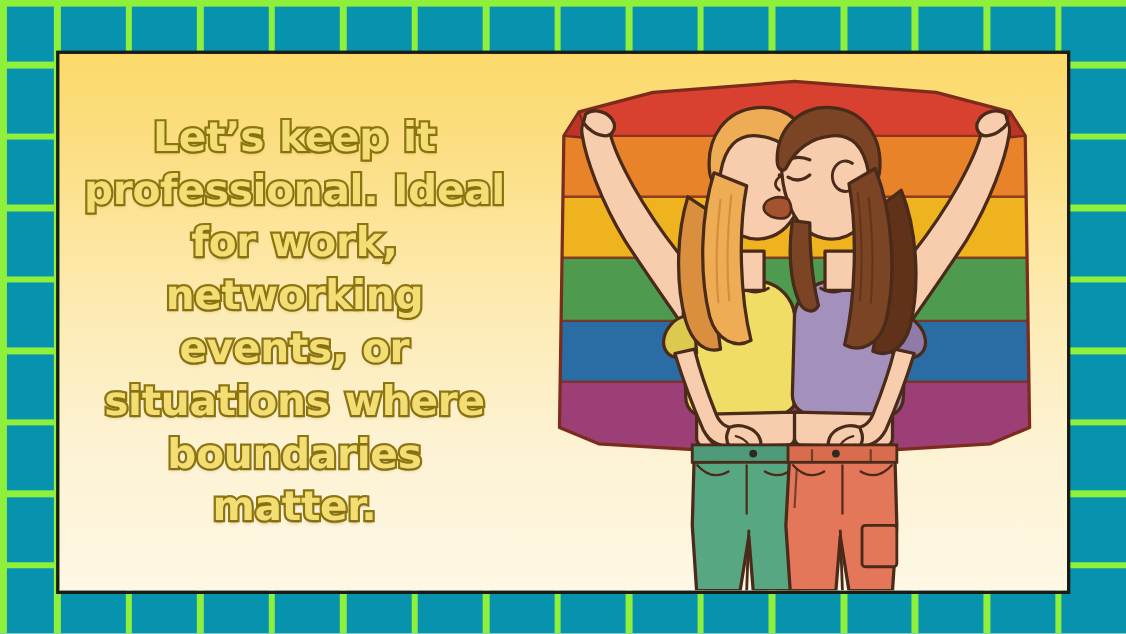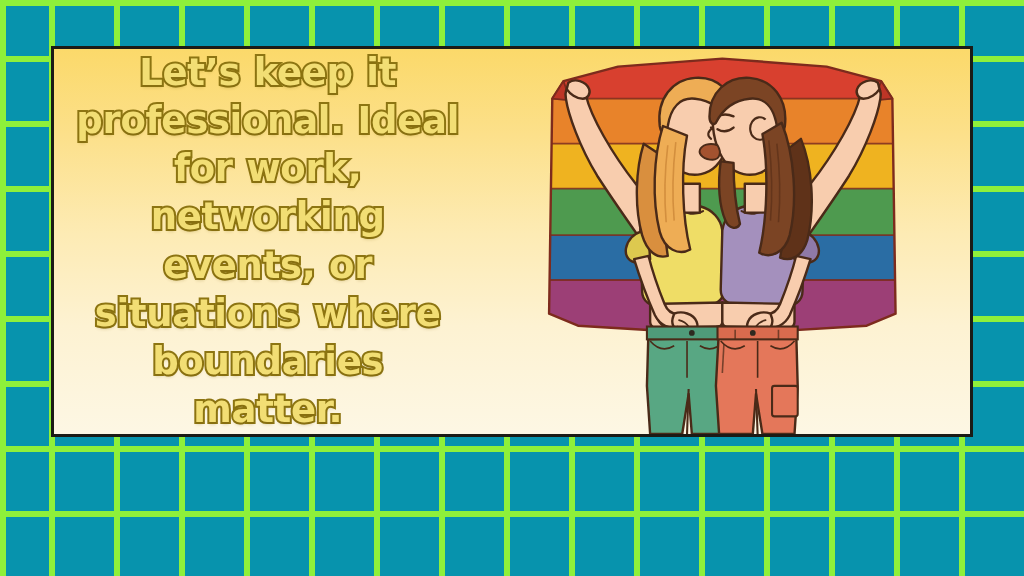--- a/index.html
+++ b/index.html
@@ -33,21 +33,21 @@
         rgba(0,0,0,0) 6px, rgba(0,0,0,0) 65px);
     background-position: 49px 0px, 0px 56px;
   }
 
   
   .card {
     position: absolute;
     left: 51px;
     top: 46px;
     width: 922px;
-    height: 391px;
+    height: 494px;
     border: 3px solid #1b1b16;
     box-sizing: border-box;
     background: linear-gradient(to bottom,
         #fbd96a 0%,
         #fce08a 22%,
         #fdebb4 48%,
         #fdf2d2 72%,
         #fdf7e4 100%);
     overflow: hidden;
     display: flex;

